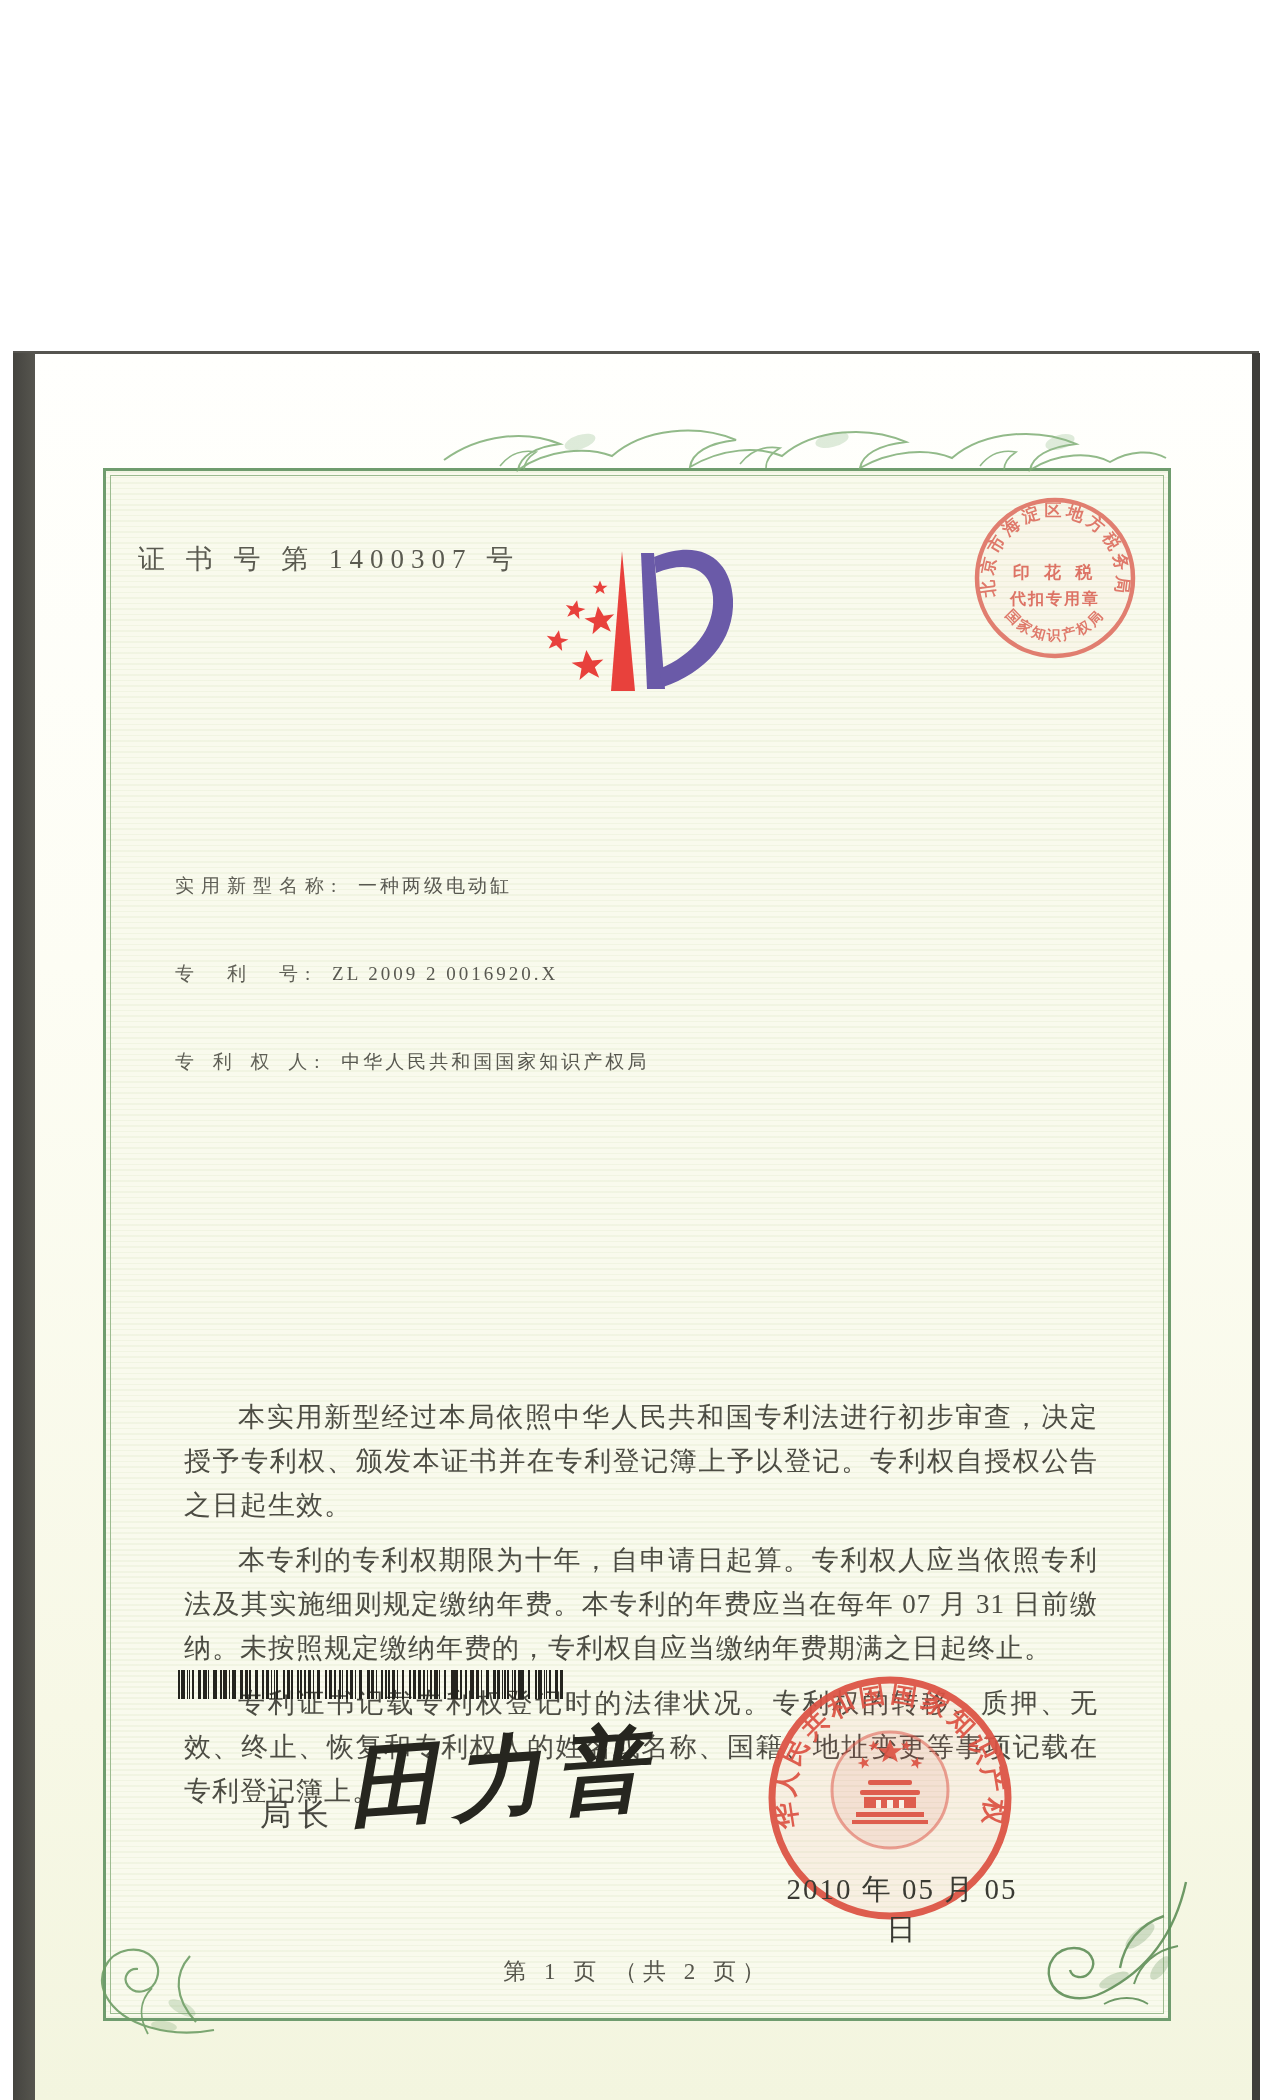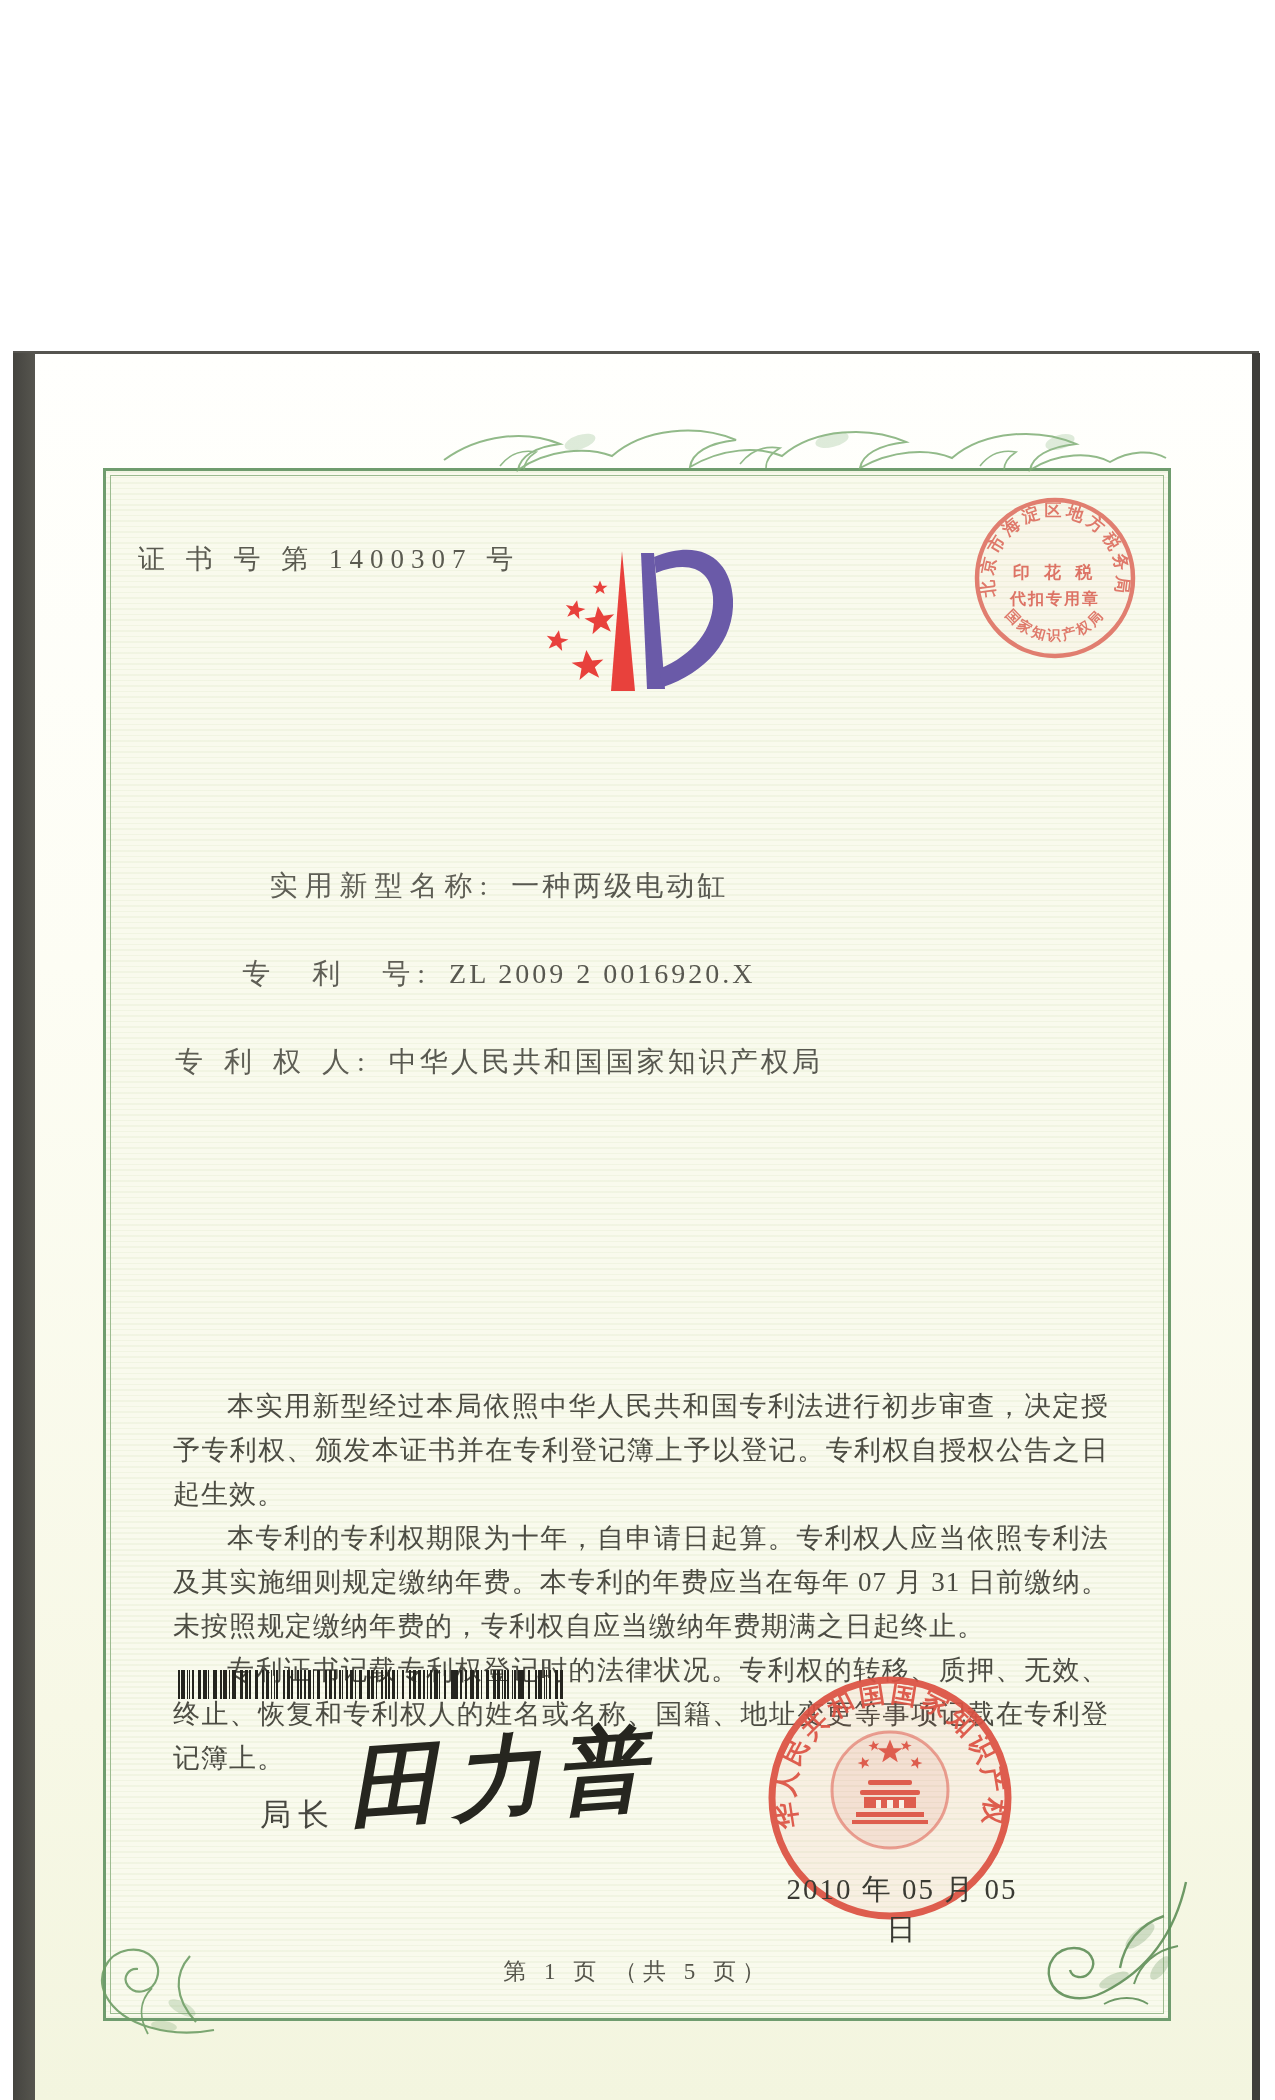--- a/index.html
+++ b/index.html
@@ -32,28 +32,28 @@
   .orn-br  { left:1044px; top:1876px; width:150px; height:150px; opacity:.9; }
 
   
   .cert-no { position:absolute; left:138px; top:541px; font-size:27px; letter-spacing:7px; color:#5a5a50; }
   .logo { position:absolute; left:535px; top:533px; width:270px; height:180px; }
   .title { position:absolute; left:103px; top:706px; width:1068px; text-align:center;
            font-size:62px; font-weight:700; letter-spacing:14px; color:#3b3b34; }
 
   
   .fields { position:absolute; left:175px; top:868px; display:flex; flex-direction:column; gap:52px; }
-  .field { font-size:28px; line-height:36px; color:#61615а; white-space:nowrap;text-align:center; }
+  .field { font-size:19px; line-height:36px; color:#61615а; white-space:nowrap; }
   .flabel { color:#5e5e55; letter-spacing:7px; }
   .fvalue { color:#585850; letter-spacing:3px; margin-left:10px; }
 
   
   .body-text { position:absolute; left:173px; top:1384px; width:936px; font-size:27px;
                line-height:44px; color:#4c4c43; text-align:justify; letter-spacing:1px; }
-  .body-text p { text-indent:2em; margin:0; }
+  .body-text p { text-indent:2em; margin:11px; }
 
   
   .barcode { position:absolute; left:178px; top:1670px; width:385px; height:29px;
     background:
       repeating-linear-gradient(90deg,#24241e 0 2px,transparent 2px 4px,#24241e 4px 7px,transparent 7px 9px,#24241e 9px 10px,transparent 10px 14px,#24241e 14px 16px,transparent 16px 21px),
       repeating-linear-gradient(90deg,transparent 0 3px,#24241e 3px 5px,transparent 5px 11px,#24241e 11px 12px,transparent 12px 17px);
   }
 
   
   .sig-title { position:absolute; left:260px; top:1794px; font-size:31px; letter-spacing:7px; color:#474740;
@@ -214,15 +214,15 @@
       <g fill="#f9f0e6">
         <rect x="116" y="132" width="5" height="8"></rect>
         <rect x="127" y="132" width="6" height="8"></rect>
         <rect x="139" y="132" width="5" height="8"></rect>
       </g>
     </g>
   </svg>
 
   <div class="seal-date">2010 年 05 月 05 日</div>
 
-  <div class="page-footer">第 1 页 （共 5 页）</div>
+  <div class="page-footer">第 1 页 （共 2 页）</div>
 
 </div>
 
 </body></html>

